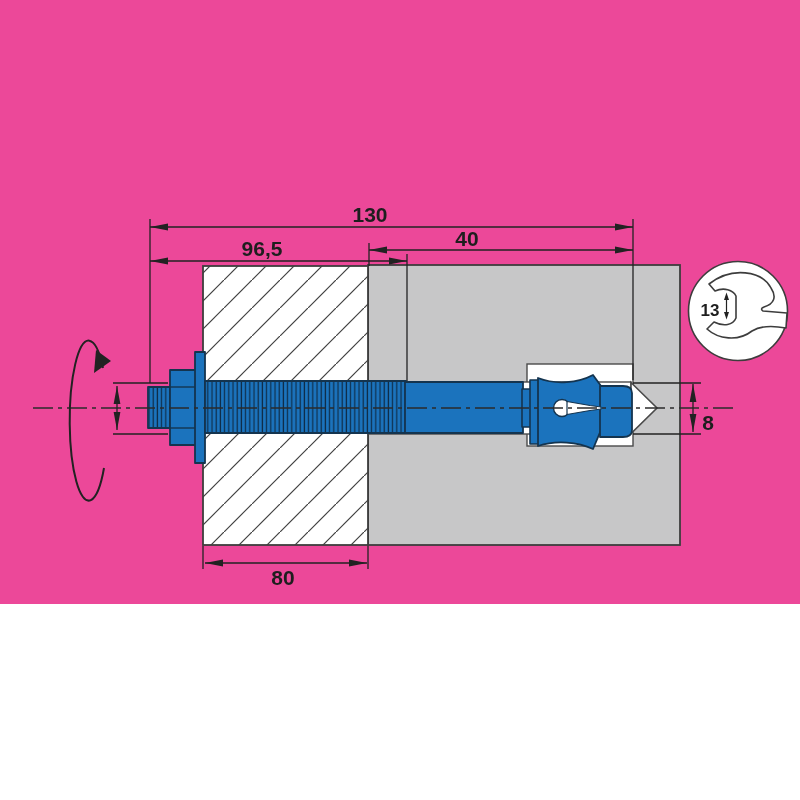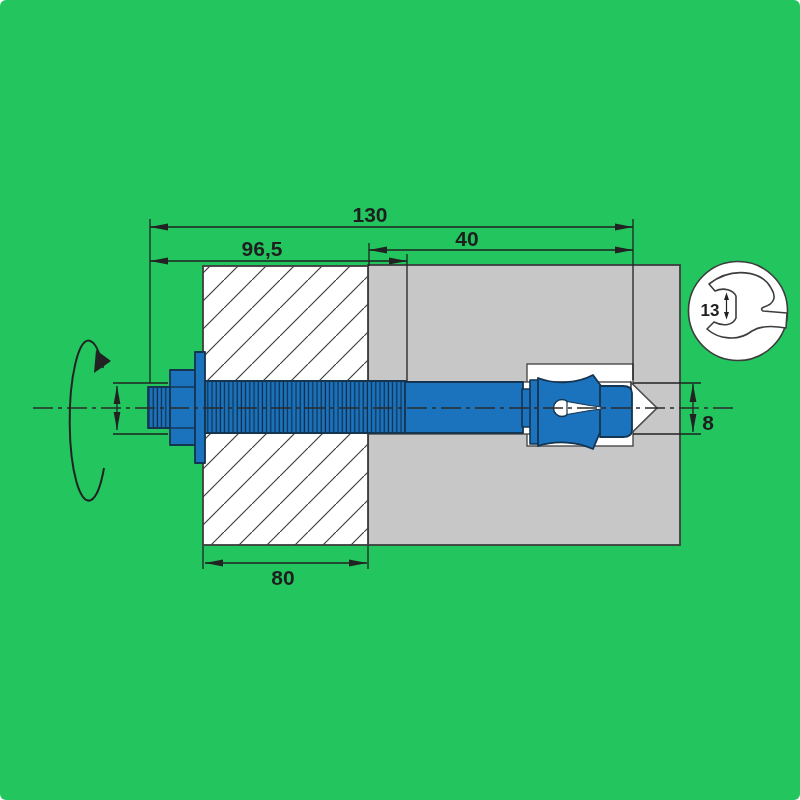--- a/index.html
+++ b/index.html
@@ -1,17 +1,17 @@
 <!DOCTYPE html>
 <html><head>
 <meta charset="utf-8">
 <style>
   html,body{margin:0;padding:0;background:#ffffff;width:800px;height:800px;overflow:hidden;
             font-family:"Liberation Sans", sans-serif;}
-  .canvas{position:relative;width:800px;height:800px;background:#22c55e;border-radius:6px;}
+  .canvas{position:relative;width:800px;height:604px;background:#ec4899;}
   svg{display:block;}
   text{font-family:"Liberation Sans", sans-serif;font-weight:700;fill:#1e1e1e;}
   .dimtext{font-size:21px;}
   .wrenchtext{font-size:17px;}
 </style>
 </head>
 <body>
 
 <div class="canvas">
 <svg width="800" height="800" viewBox="0 0 800 800">

